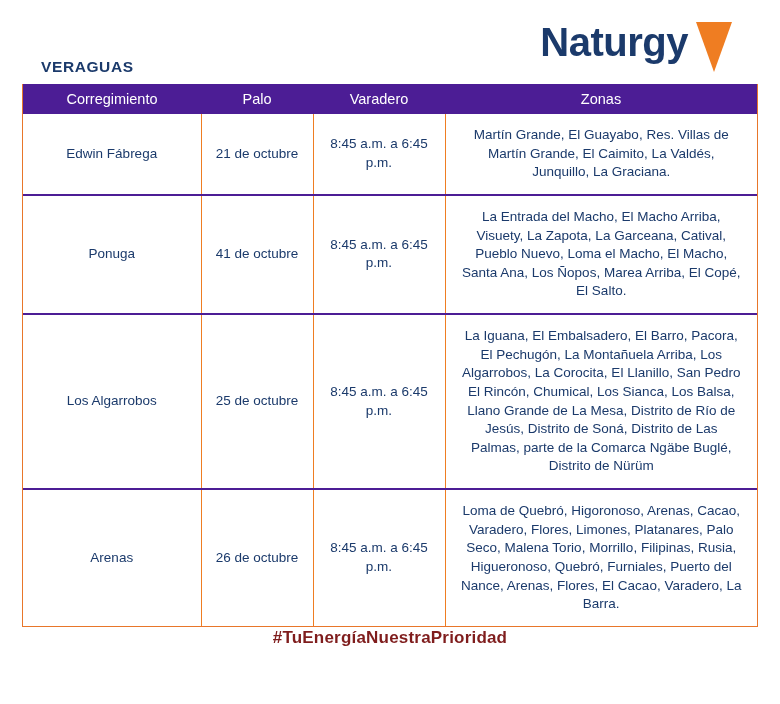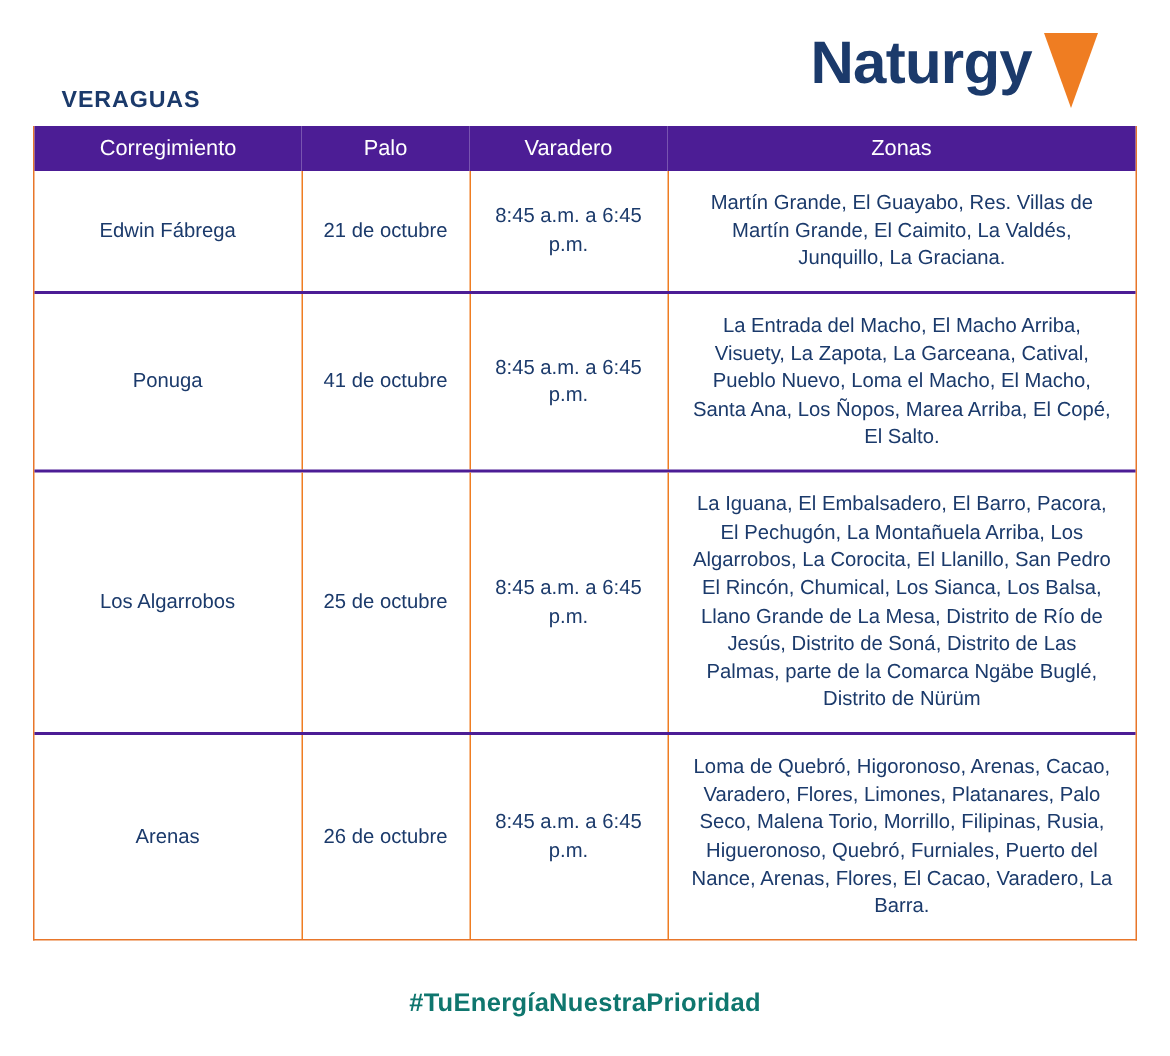--- a/index.html
+++ b/index.html
@@ -100,24 +100,24 @@
   .col-zonas { width: auto; }
 
   .cell-zonas {
     padding-left: 14px;
     padding-right: 14px;
   }
 
   
   .footer {
     text-align: center;
-    margin-top: 32px;
+    margin-top: 1px;
     font-size: 17px;
     font-weight: bold;
-    color: #0f766e;
+    color: #7f1d1d;
     letter-spacing: 0.2px;
   }
 </style>
 </head>
 <body>
 
 <div class="page">
 
   <div class="header">
     <div class="region-title">VERAGUAS</div>

